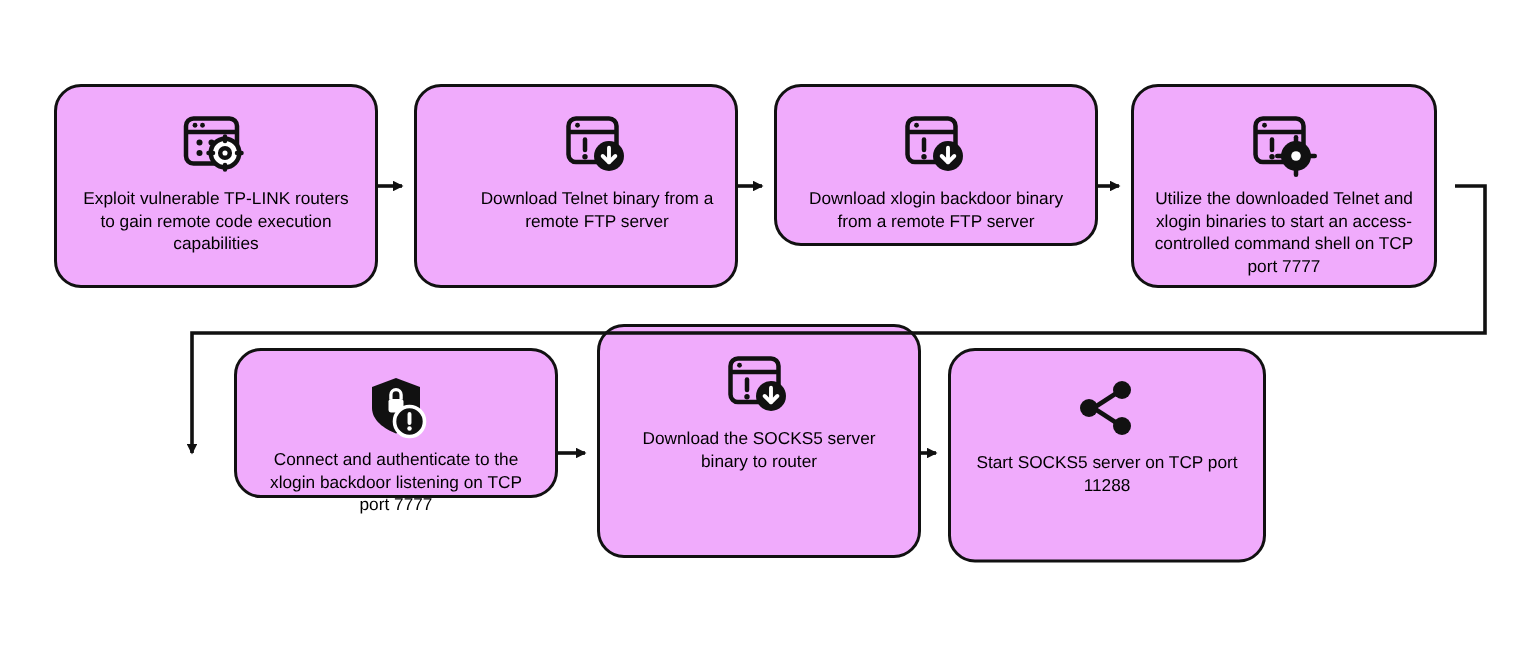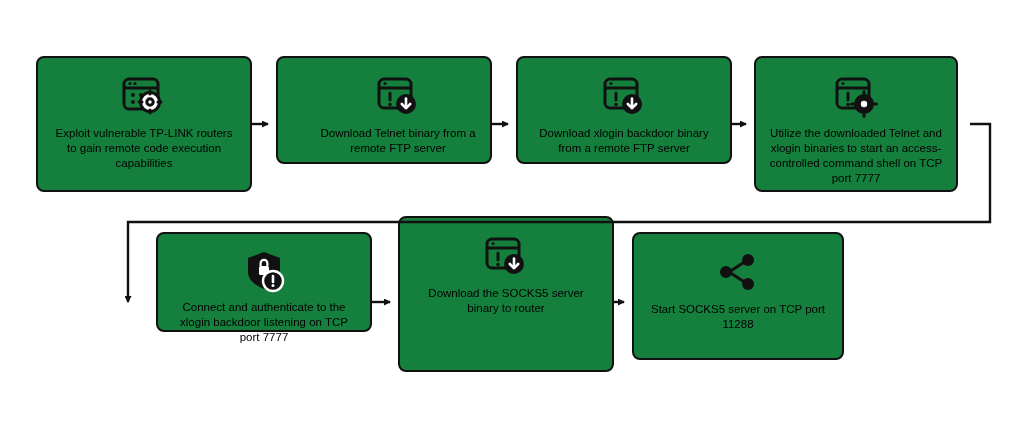--- a/index.html
+++ b/index.html
@@ -17,22 +17,22 @@
   }
   #diagram {
     position: relative;
     width: 1024px;
     height: 430px;
   }
   .node {
     position: absolute;
     box-sizing: border-box;
     border: 2px solid #111111;
-    border-radius: 8px;
-    background: #15803d;
+    border-radius: 18px;
+    background: #f0abfc;
     display: flex;
     flex-direction: column;
     align-items: center;
     justify-content: flex-start;
     padding-top: 14px;
   }
   .node-icon {
     width: 54px;
     height: 48px;
     display: flex;
@@ -81,21 +81,21 @@
           <line x1="30" y1="17" x2="30" y2="20"></line>
           <line x1="30" y1="36" x2="30" y2="39"></line>
           <line x1="19" y1="28" x2="22" y2="28"></line>
           <line x1="38" y1="28" x2="41" y2="28"></line>
         </g>
       </svg>
     </span>
     <span class="node-label">Exploit vulnerable TP-LINK routers to gain remote code execution capabilities</span>
   </div>
 
-  <div class="node" style="left:276px; top:56px; width:216px; height:108px;padding-left:28px;">
+  <div class="node" style="left:276px; top:56px; width:216px; height:136px;padding-left:28px;">
     <span class="node-icon">
       <svg width="46" height="44" viewBox="0 0 46 44">
         <rect x="4" y="5" width="32" height="29" rx="5" fill="none" stroke="#111" stroke-width="3"></rect>
         <line x1="4" y1="14" x2="36" y2="14" stroke="#111" stroke-width="3"></line>
         <circle cx="10" cy="9.5" r="1.6" fill="#111"></circle>
         <line x1="15" y1="19" x2="15" y2="26" stroke="#111" stroke-width="3" stroke-linecap="round"></line>
         <circle cx="15" cy="30.5" r="1.8" fill="#111"></circle>
         <circle cx="31" cy="30" r="10" fill="#111"></circle>
         <g stroke="#fff" stroke-width="2.6" stroke-linecap="round" stroke-linejoin="round" fill="none">
           <line x1="31" y1="24.5" x2="31" y2="34"></line>
@@ -172,21 +172,21 @@
         <circle cx="31" cy="30" r="10" fill="#111"></circle>
         <g stroke="#fff" stroke-width="2.6" stroke-linecap="round" stroke-linejoin="round" fill="none">
           <line x1="31" y1="24.5" x2="31" y2="34"></line>
           <polyline points="26.8,30 31,34.2 35.2,30"></polyline>
         </g>
       </svg>
     </span>
     <span class="node-label">Download the SOCKS5 server binary to router</span>
   </div>
 
-  <div class="node" style="left:632px; top:232px; width:212px; height:128px;">
+  <div class="node" style="left:632px; top:232px; width:212px; height:143px;">
     <span class="node-icon">
       <svg width="46" height="44" viewBox="0 0 46 44">
         <g stroke="#111" stroke-width="3" stroke-linecap="round">
           <line x1="14" y1="22" x2="31" y2="11"></line>
           <line x1="14" y1="22" x2="31" y2="33"></line>
         </g>
         <circle cx="11" cy="22" r="6" fill="#111"></circle>
         <circle cx="33" cy="10" r="6" fill="#111"></circle>
         <circle cx="33" cy="34" r="6" fill="#111"></circle>
       </svg>

